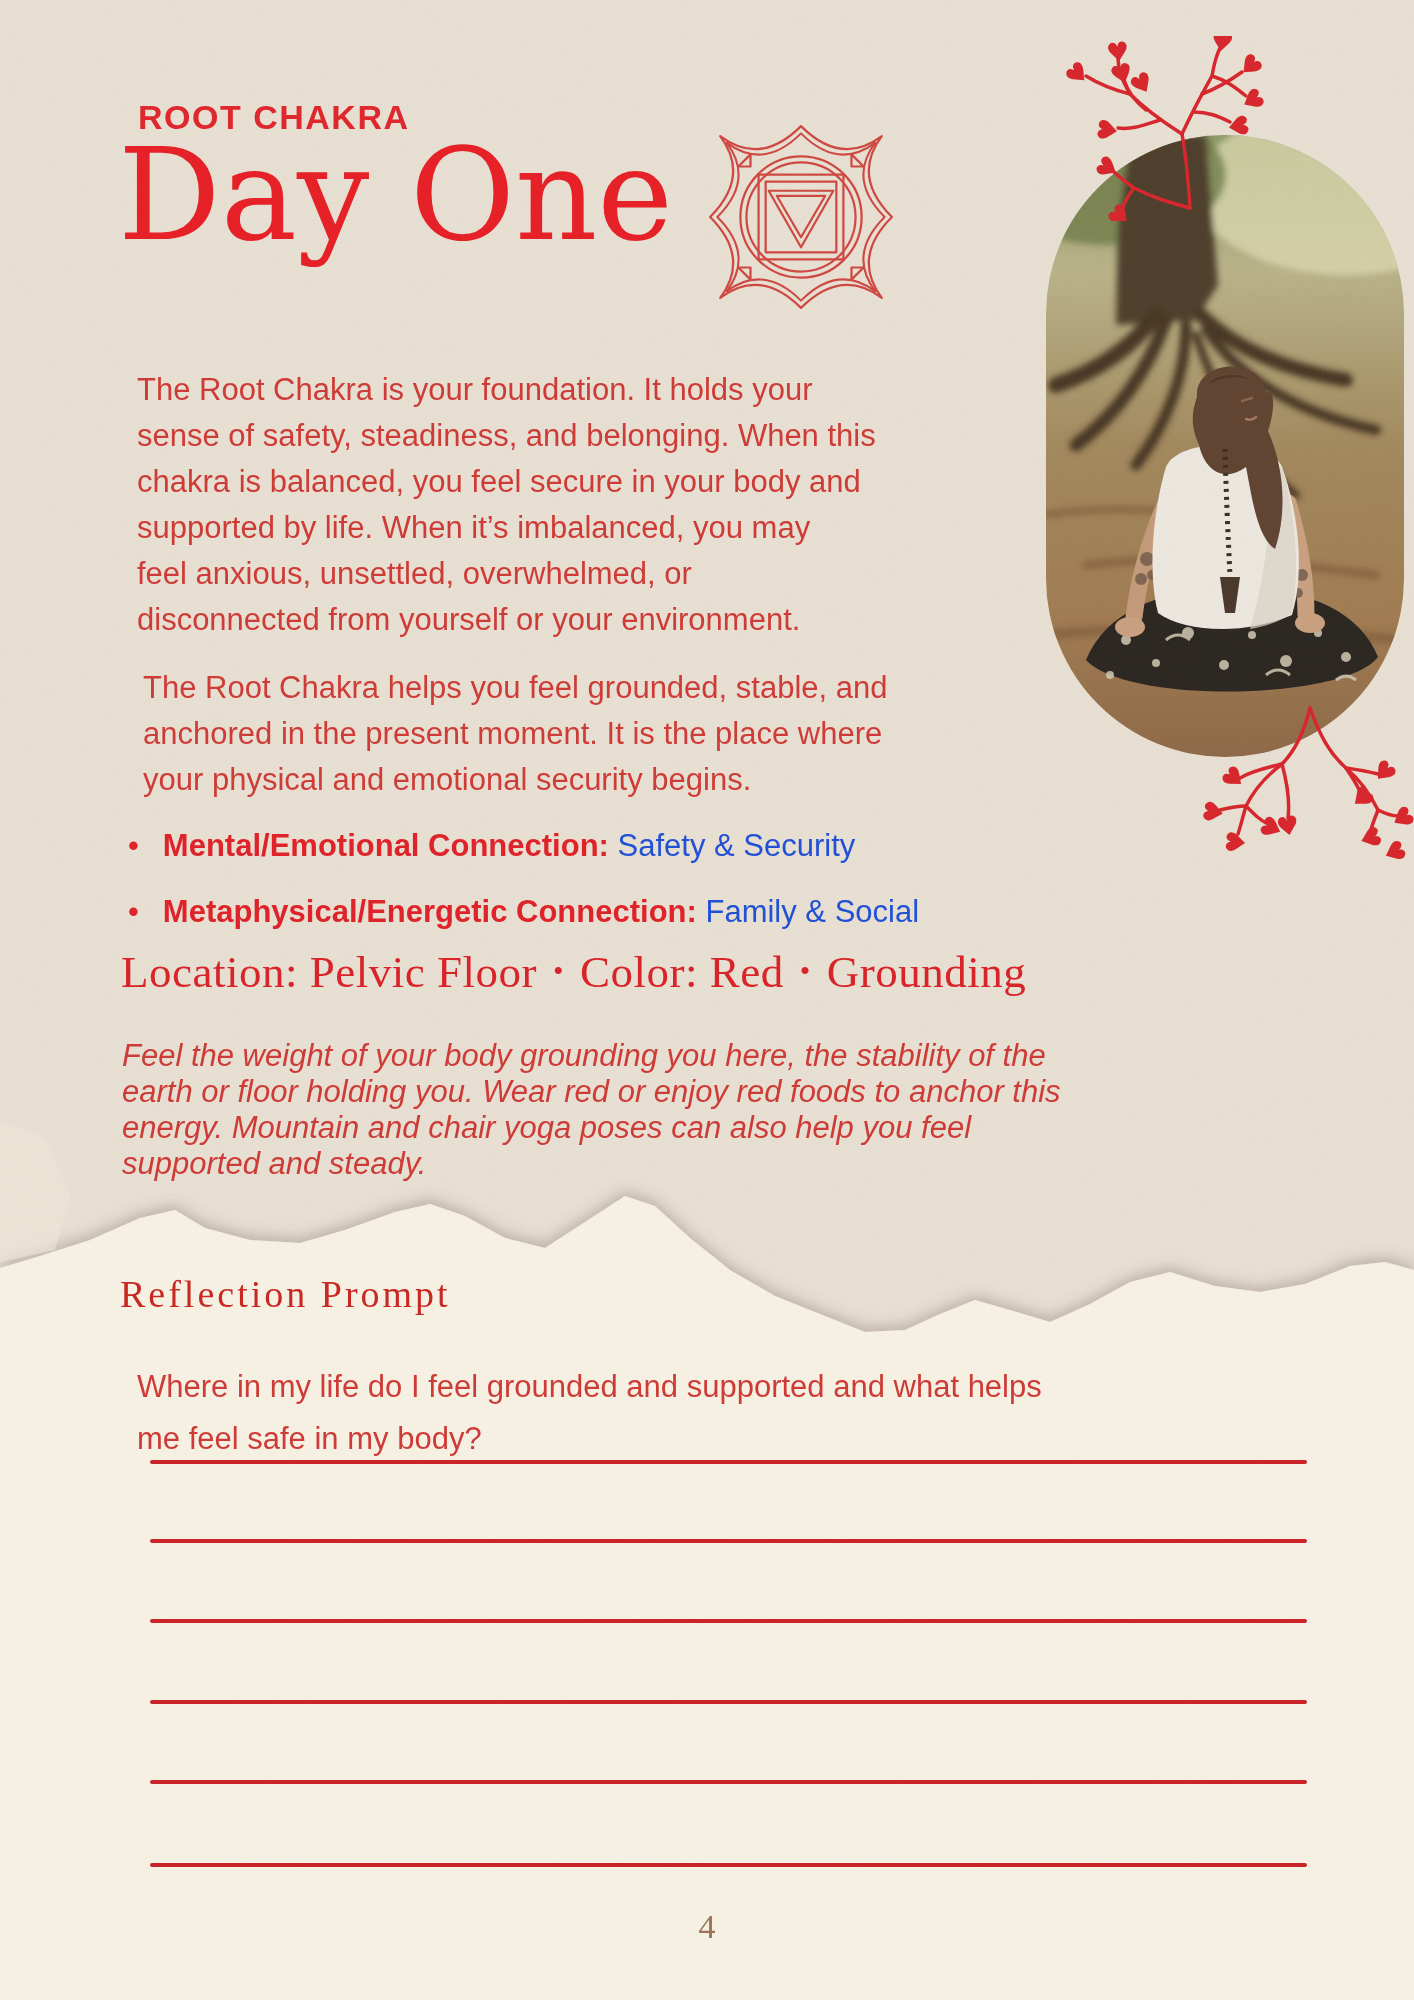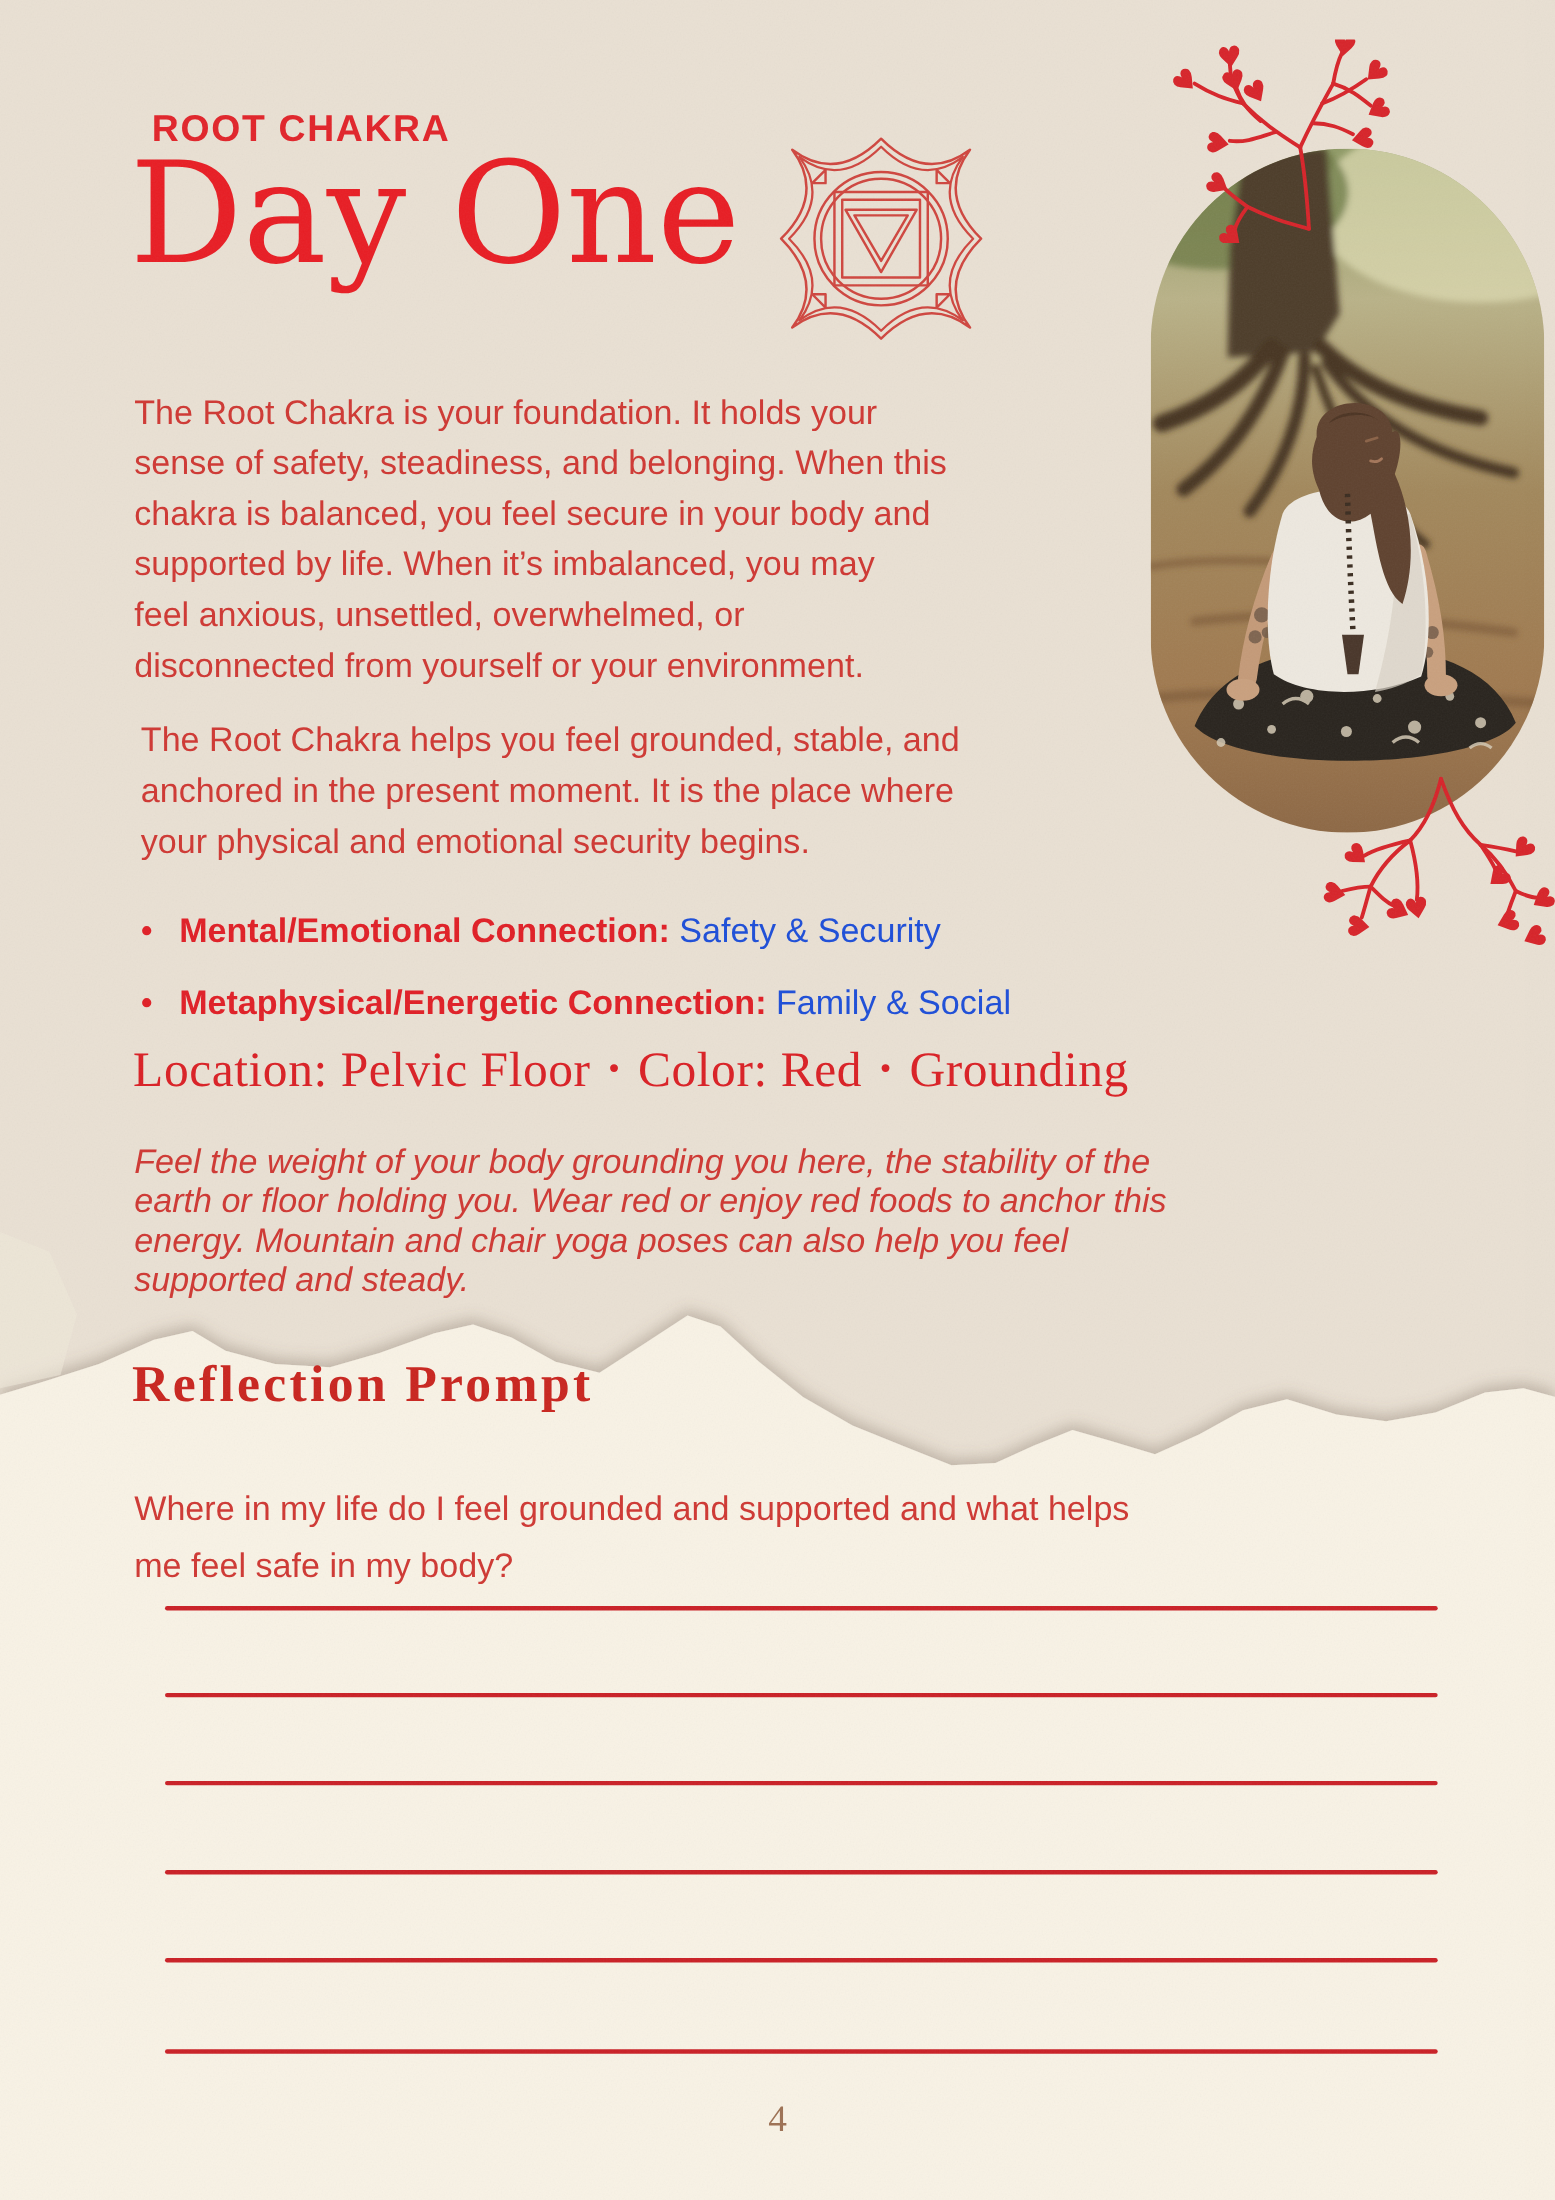--- a/index.html
+++ b/index.html
@@ -28,44 +28,44 @@
   .photo{
     position:absolute;left:1046px;top:135px;width:358px;height:622px;
     border-radius:179px;overflow:hidden;
   }
   .branch{position:absolute;}
   .branch-top{left:1022px;top:36px;width:280px;height:185px;}
   .branch-mid{left:1198px;top:706px;width:216px;height:185px;}
   
   .pre{white-space:pre-line;}
   .bodytext{
-    color:#cf3833;font-size:31px;line-height:46px;margin:0;
+    color:#cf3833;font-size:31px;line-height:46px;margin:15px;
   }
   .intro{position:absolute;left:122px;top:352px;width:960px;}
   .grounding{position:absolute;left:128px;top:650px;width:960px;}
   .bullets{position:absolute;left:128px;top:826px;width:980px;list-style:none;margin:0;padding:0;}
   .bullets li{display:flex;align-items:flex-start;margin-bottom:26px;font-size:31px;line-height:40px;}
   .bullet-dot{color:#e01f26;font-size:31px;margin-right:24px;line-height:40px;}
   .bullet-label{font-weight:bold;color:#e01f26;white-space:pre;}
   .bullet-value{color:#1d4ed8;white-space:pre;}
   .attr-line{
     position:absolute;left:121px;top:946px;margin:0;
     font-family:"Liberation Serif",serif;font-weight:normal;
     font-size:45px;color:#da2025;letter-spacing:0.5px;
   }
   .attr-sep{font-size:30px;padding:0 16px;vertical-align:6px;}
   .practice{
     position:absolute;left:122px;top:1038px;width:980px;
     font-style:italic;color:#cf3833;font-size:31px;line-height:36px;margin:0;
   }
   
   .reflect-heading{
-    position:absolute;left:120px;top:1232px;margin:0;
-    font-family:"Liberation Serif",serif;font-weight:bold;
-    font-size:47px;letter-spacing:3px;color:#c9251f;
+    position:absolute;left:120px;top:1272px;margin:0;
+    font-family:"Liberation Serif",serif;font-weight:normal;
+    font-size:38px;letter-spacing:3px;color:#c9251f;
   }
   .question{position:absolute;left:122px;top:1346px;width:1000px;line-height:52px;}
   .answer-line{
     position:absolute;left:150px;width:1157px;height:4px;
     background:#ca2026;border-radius:2px;
   }
   .pagenum{
     position:absolute;left:0;top:1908px;width:100%;text-align:center;
     font-family:"Liberation Serif",serif;font-size:34px;color:#9d7154;
   }

